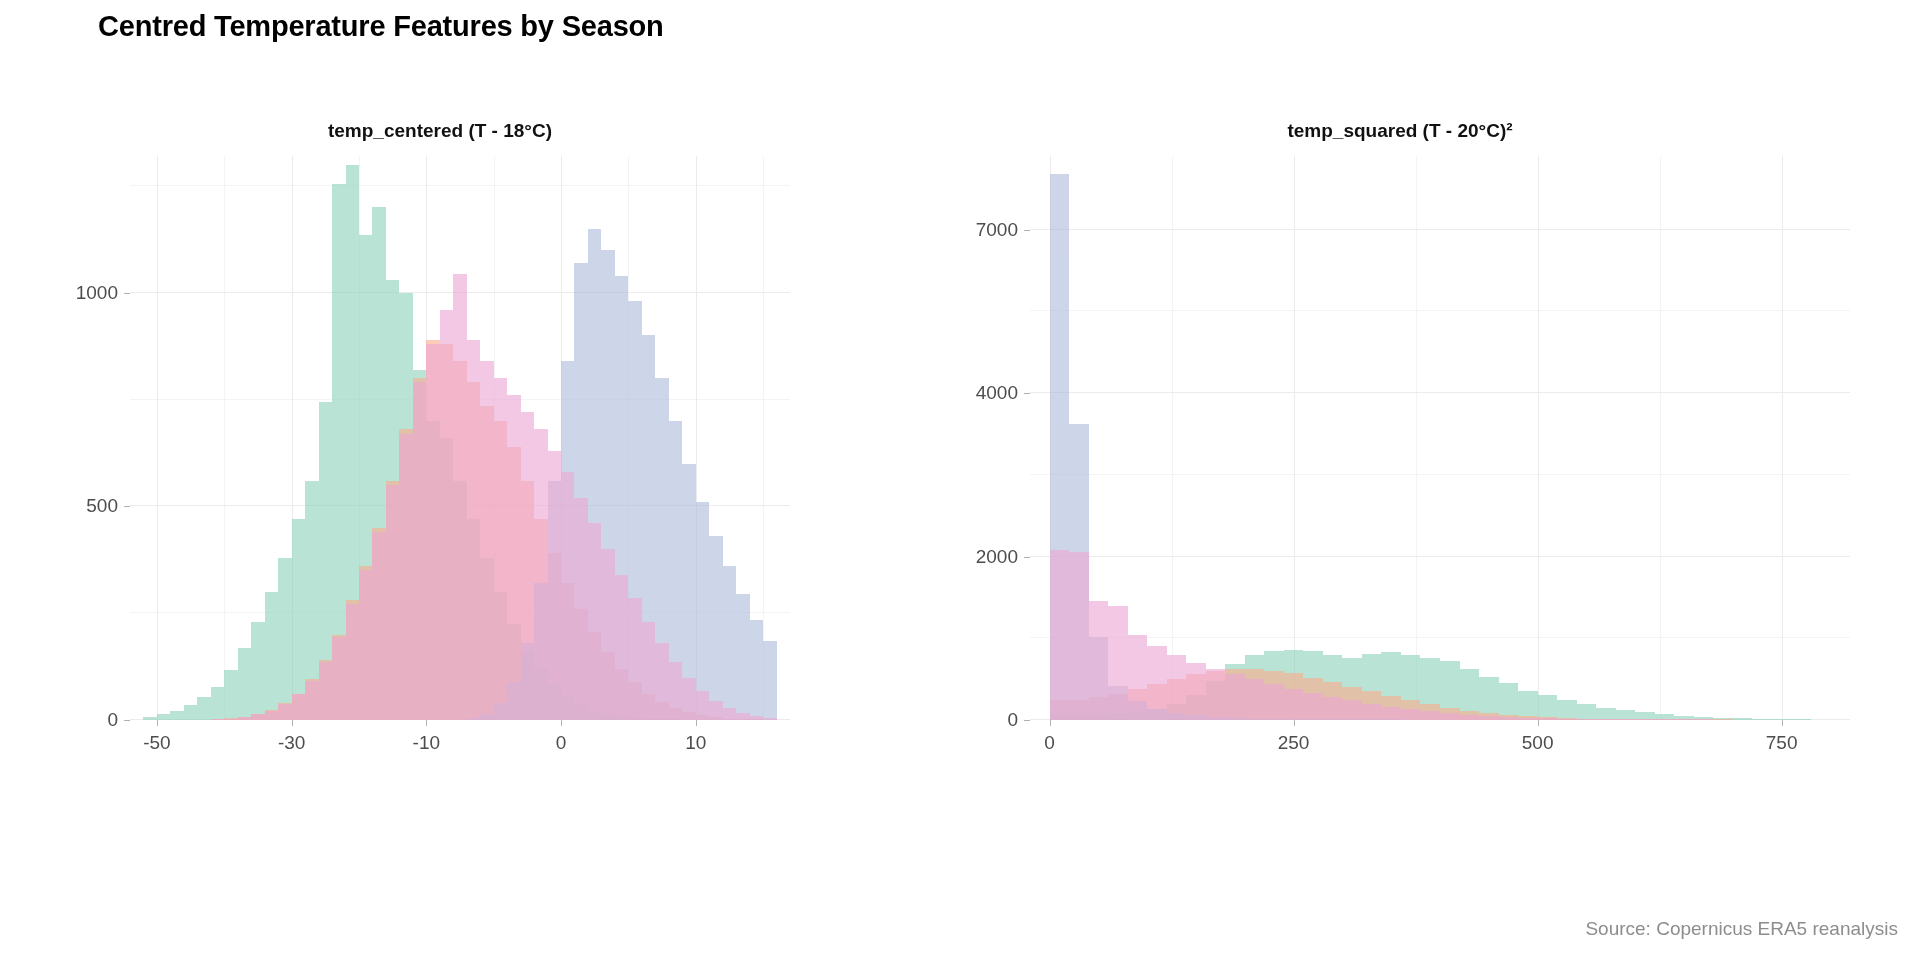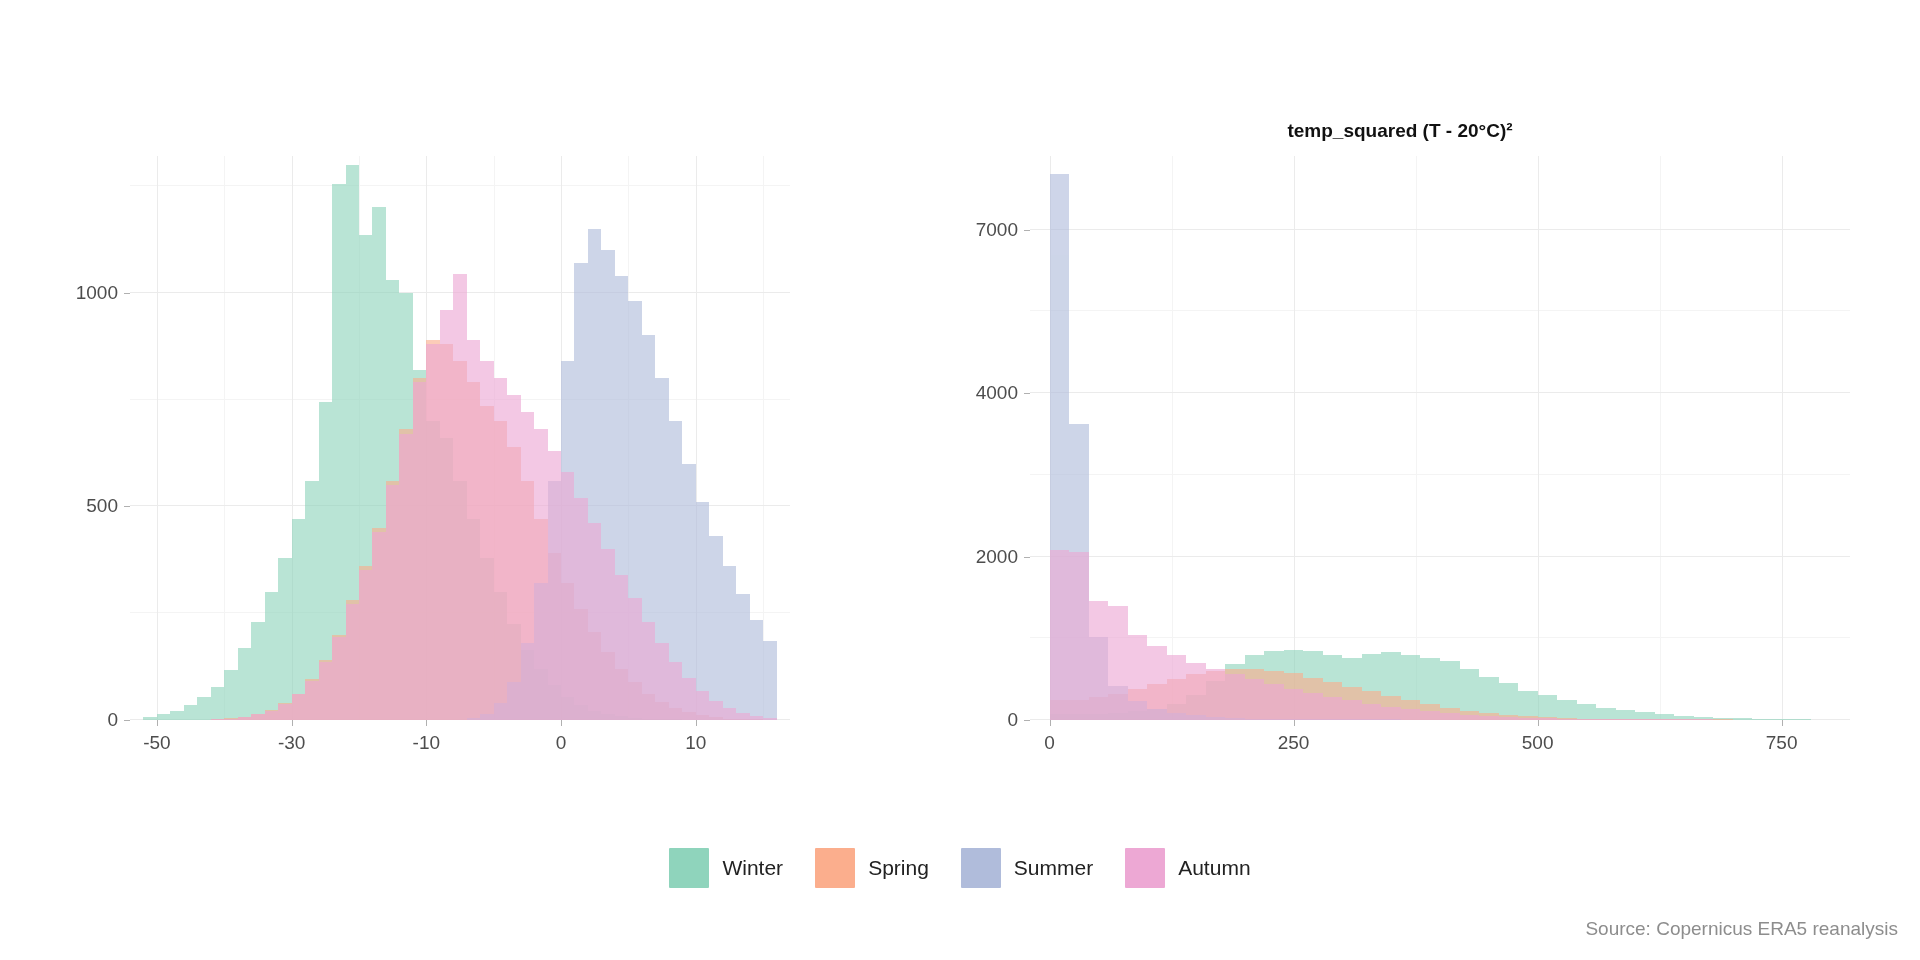--- a/index.html
+++ b/index.html
@@ -133,24 +133,26 @@
   }
   .legend-label {
     font-size: 21px; color: #222222; white-space: nowrap;
   }
 </style>
 </head>
 <body>
 
 <div id="root">
 
+  <div id="title">Centred Temperature Features by Season</div>
 
   <div id="ylab">Count</div>
 
   <div class="facet" id="facet-left">
+    <div class="facet-title">temp_centered (T - 18°C)</div>
     <div class="plot-area" id="plot-left">
         <div class="gridline h minor" style="bottom: 106.818px;"></div>
         <div class="gridline h minor" style="bottom: 320.455px;"></div>
         <div class="gridline h minor" style="bottom: 534.091px;"></div>
         <div class="gridline v minor" style="left: 94.2857px;"></div>
         <div class="gridline v minor" style="left: 228.98px;"></div>
         <div class="gridline v minor" style="left: 363.673px;"></div>
         <div class="gridline v minor" style="left: 498.367px;"></div>
         <div class="gridline v minor" style="left: 633.061px;"></div>
         <div class="gridline h" style="bottom: 0px;"></div>
@@ -497,33 +499,15 @@
       <div class="tick-mark y" style="left: 124px; top: 600px;"></div>
       <div class="tick-label-y" style="right: 882px; top: 600px;">0</div>
       <div class="tick-mark y" style="left: 124px; top: 436.522px;"></div>
       <div class="tick-label-y" style="right: 882px; top: 436.522px;">2000</div>
       <div class="tick-mark y" style="left: 124px; top: 273.043px;"></div>
       <div class="tick-label-y" style="right: 882px; top: 273.043px;">4000</div>
       <div class="tick-mark y" style="left: 124px; top: 109.565px;"></div>
       <div class="tick-label-y" style="right: 882px; top: 109.565px;">7000</div>
     </div>
 
-  <div id="legend">
-      <div class="legend-item">
-        <div class="legend-swatch" style="background: rgb(143, 212, 188);"></div>
-        <span class="legend-label">Winter</span>
-      </div>
-      <div class="legend-item">
-        <div class="legend-swatch" style="background: rgb(251, 174, 141);"></div>
-        <span class="legend-label">Spring</span>
-      </div>
-      <div class="legend-item">
-        <div class="legend-swatch" style="background: rgb(176, 188, 219);"></div>
-        <span class="legend-label">Summer</span>
-      </div>
-      <div class="legend-item">
-        <div class="legend-swatch" style="background: rgb(237, 168, 212);"></div>
-        <span class="legend-label">Autumn</span>
-      </div>
-    </div>
 
   <div id="caption">Source: Copernicus ERA5 reanalysis</div>
 </div>
 
 </body></html>

